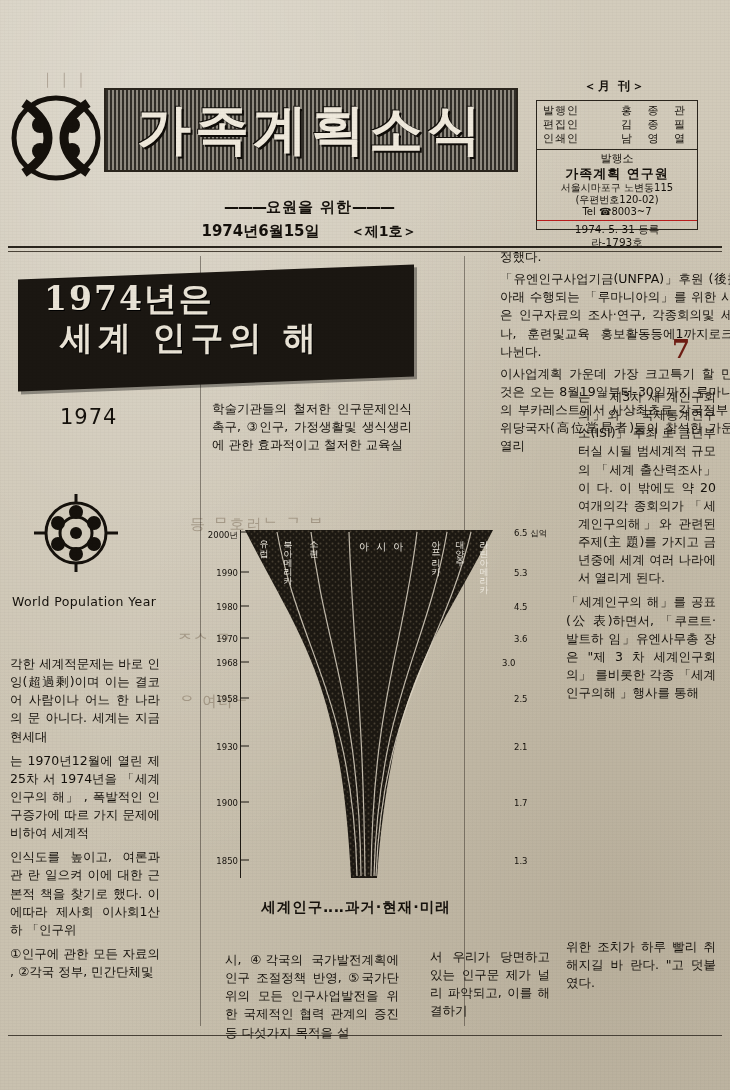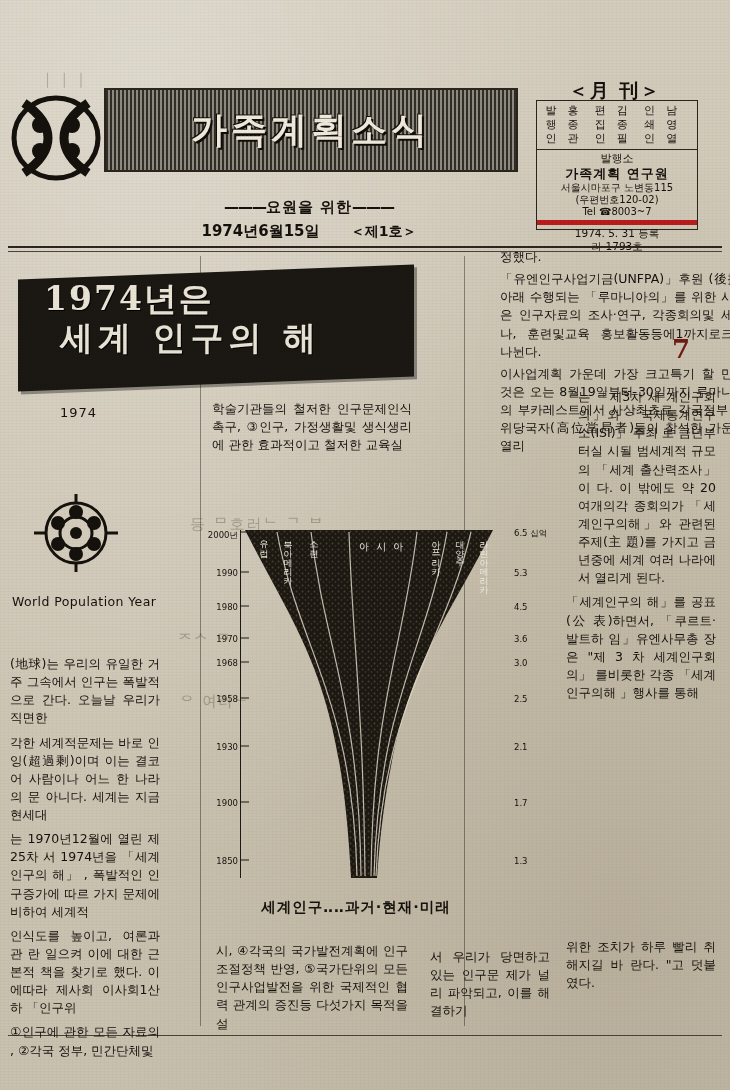--- a/index.html
+++ b/index.html
@@ -25,37 +25,37 @@
     background-image:
       repeating-linear-gradient(0deg, rgba(0,0,0,.030) 0 1px, rgba(255,255,255,0) 1px 3px),
       repeating-linear-gradient(90deg, rgba(0,0,0,.022) 0 1px, rgba(255,255,255,0) 1px 4px);
     opacity:.55;pointer-events:none;
   }
   .sheet{position:absolute;inset:0;}
 
   
   .monthly{
     position:absolute;left:540px;top:78px;width:150px;
-    font-size:19px;font-weight:bold;letter-spacing:2px;text-align:center;
+    font-size:12px;font-weight:bold;letter-spacing:2px;text-align:center;
   }
   .logo{
     position:absolute;left:10px;top:95px;width:92px;height:86px;
   }
   .title-plate{
     position:absolute;left:104px;top:88px;width:410px;height:80px;
     background:
       repeating-linear-gradient(90deg, rgba(0,0,0,.55) 0 2px, rgba(255,255,255,.25) 2px 4px),
       #6b6457;
     border:2px solid #2a251d;
     display:flex;align-items:center;justify-content:center;
     overflow:hidden;
   }
   .title-plate span{
     font-family:"DejaVu Serif","Liberation Serif",serif;
-    font-size:36px;font-weight:bold;color:#efe9dc;letter-spacing:4px;
+    font-size:54px;font-weight:bold;color:#efe9dc;letter-spacing:4px;
     text-shadow:2px 2px 0 #100d09, -1px -1px 0 #100d09;
     white-space:nowrap;
   }
   .sub-line{
     position:absolute;left:104px;top:198px;width:410px;text-align:center;
     font-size:15px;font-weight:bold;letter-spacing:1px;
   }
   .sub-line .dash{letter-spacing:-1px;}
   .issue-line{
     position:absolute;left:104px;top:222px;width:410px;text-align:center;
@@ -64,36 +64,35 @@
   .issue-line .no{margin-left:26px;font-size:14px;}
 
   
   .imprint{
     position:absolute;left:536px;top:100px;width:160px;height:128px;
     border:1.5px solid #2a251d;
     font-size:11px;line-height:1.25;
     padding:0;
   }
   .imprint .rows{
-    display:flex;flex-direction:row;
+    display:flex;flex-direction:column;
     padding:3px 6px 2px 6px;
-    text-align:center;
   }
   .imprint .r{display:flex;justify-content:space-between;}
   .imprint .r .k{letter-spacing:1px;}
   .imprint .r .v{letter-spacing:6px;}
   .imprint .pubhead{
     text-align:center;border-top:1px solid #2a251d;margin-top:2px;padding-top:2px;
     font-size:11px;
   }
   .imprint .pubname{text-align:center;font-size:13px;font-weight:bold;letter-spacing:1px;}
   .imprint .addr{text-align:center;font-size:10px;line-height:1.2;}
   .imprint .reg{
     text-align:center;font-size:10.5px;line-height:1.25;
-    border-top:5px solid #b91c1c;margin-top:2px;padding-top:2px;
+    border-top:1px solid #b91c1c;margin-top:2px;padding-top:2px;
   }
   .rule{
     position:absolute;left:8px;width:714px;height:0;border-top:2px solid #2b261e;
   }
   .rule.thin{border-top:1px solid #4a4338;}
 
   
   .col{
     position:absolute;font-size:12.5px;line-height:1.45;
     text-align:justify;
@@ -114,21 +113,21 @@
     color:#e9e3d6;
     font-family:"DejaVu Serif","Liberation Serif",serif;
     font-weight:bold;
     font-size:33px;line-height:1.18;letter-spacing:2px;
     text-shadow:1px 1px 0 #000;
   }
   .banner .l2{margin-left:16px;letter-spacing:5px;}
 
   
   .year-label{
-    position:absolute;left:60px;top:405px;font-size:13px;letter-spacing:1px;
+    position:absolute;left:60px;top:405px;font-size:21px;letter-spacing:1px;
   }
   .emblem{position:absolute;left:24px;top:488px;width:104px;height:86px;}
   .wpy{
     position:absolute;left:12px;top:594px;width:150px;
     font-size:12.5px;letter-spacing:.4px;
   }
 
   
   .left-body{
     left:10px;top:655px;width:150px;
@@ -280,21 +279,20 @@
         <circle cx="52" cy="45" r="6"></circle>
       </g>
       <g stroke="#15110c" stroke-width="3">
         <path d="M10 45 h12 M82 45 h12 M52 6 v8 M52 76 v8" fill="none"></path>
       </g>
     </svg>
   </div>
   <div class="wpy">World Population Year</div>
 
   <div class="col kor left-body">
-    <p>(地球)는 우리의 유일한 거주 그속에서 인구는 폭발적으로 간다. 오늘날 우리가 직면한</p>
     <p>각한 세계적문제는 바로 인 잉(超過剩)이며 이는 결코 어 사람이나 어느 한 나라의 문 아니다. 세계는 지금 현세대</p>
     <p>는 1970년12월에 열린 제25차 서 1974년을 「세계인구의 해」 , 폭발적인 인구증가에 따르 가지 문제에 비하여 세계적</p>
     <p>인식도를 높이고, 여론과 관 란 일으켜 이에 대한 근본적 책을 찾기로 했다. 이에따라 제사회 이사회1산하 「인구위</p>
     <p>①인구에 관한 모든 자료의 , ②각국 정부, 민간단체및</p>
   </div>
 
   <div class="col kor mid-top">
     <p>학술기관들의 철저한 인구문제인식 촉구, ③인구, 가정생활및 생식생리에 관한 효과적이고 철저한 교육실</p>
   </div>
 
@@ -355,31 +353,31 @@
       <div class="hlabel" style="left:118px;top:10px;">아 시 아</div>
       <div class="vlabel" style="left:188px;top:4px;">아프리카</div>
       <div class="vlabel" style="left:212px;top:4px;">대양주</div>
       <div class="vlabel" style="left:236px;top:4px;">라틴아메리카</div>
     </div>
 
     <div class="rlab" style="left:302px;top:8px;">6.5 십억</div>
     <div class="rlab" style="left:302px;top:48px;">5.3</div>
     <div class="rlab" style="left:302px;top:82px;">4.5</div>
     <div class="rlab" style="left:302px;top:114px;">3.6</div>
-    <div class="rlab" style="left:302px;top:138px;">3.0</div>
+    <div class="rlab" style="left:290px;top:138px;">3.0</div>
     <div class="rlab" style="left:302px;top:174px;">2.5</div>
     <div class="rlab" style="left:302px;top:222px;">2.1</div>
     <div class="rlab" style="left:302px;top:278px;">1.7</div>
     <div class="rlab" style="left:302px;top:336px;">1.3</div>
   </div>
 
   <div class="chart-caption">세계인구‥‥과거·현재·미래</div>
 
   <div class="col kor mid-bot">
-    <p style="margin:4px">시, ④각국의 국가발전계획에 인구 조절정책 반영, ⑤국가단위의 모든 인구사업발전을 위한 국제적인 협력 관계의 증진등 다섯가지 목적을 설</p>
+    <p style="margin:13px">시, ④각국의 국가발전계획에 인구 조절정책 반영, ⑤국가단위의 모든 인구사업발전을 위한 국제적인 협력 관계의 증진등 다섯가지 목적을 설</p>
   </div>
   <div class="col kor rb1">
     <p style="margin:10px">서 우리가 당면하고 있는 인구문 제가 널리 파악되고, 이를 해결하기</p>
   </div>
   <div class="col kor rb2">
     <p style="margin:0">위한 조치가 하루 빨리 취해지길 바 란다. "고 덧붙였다.</p>
   </div>
 
   <div class="col kor right-top">
     <p style="margin:0 0 4px 0">정했다.</p>

